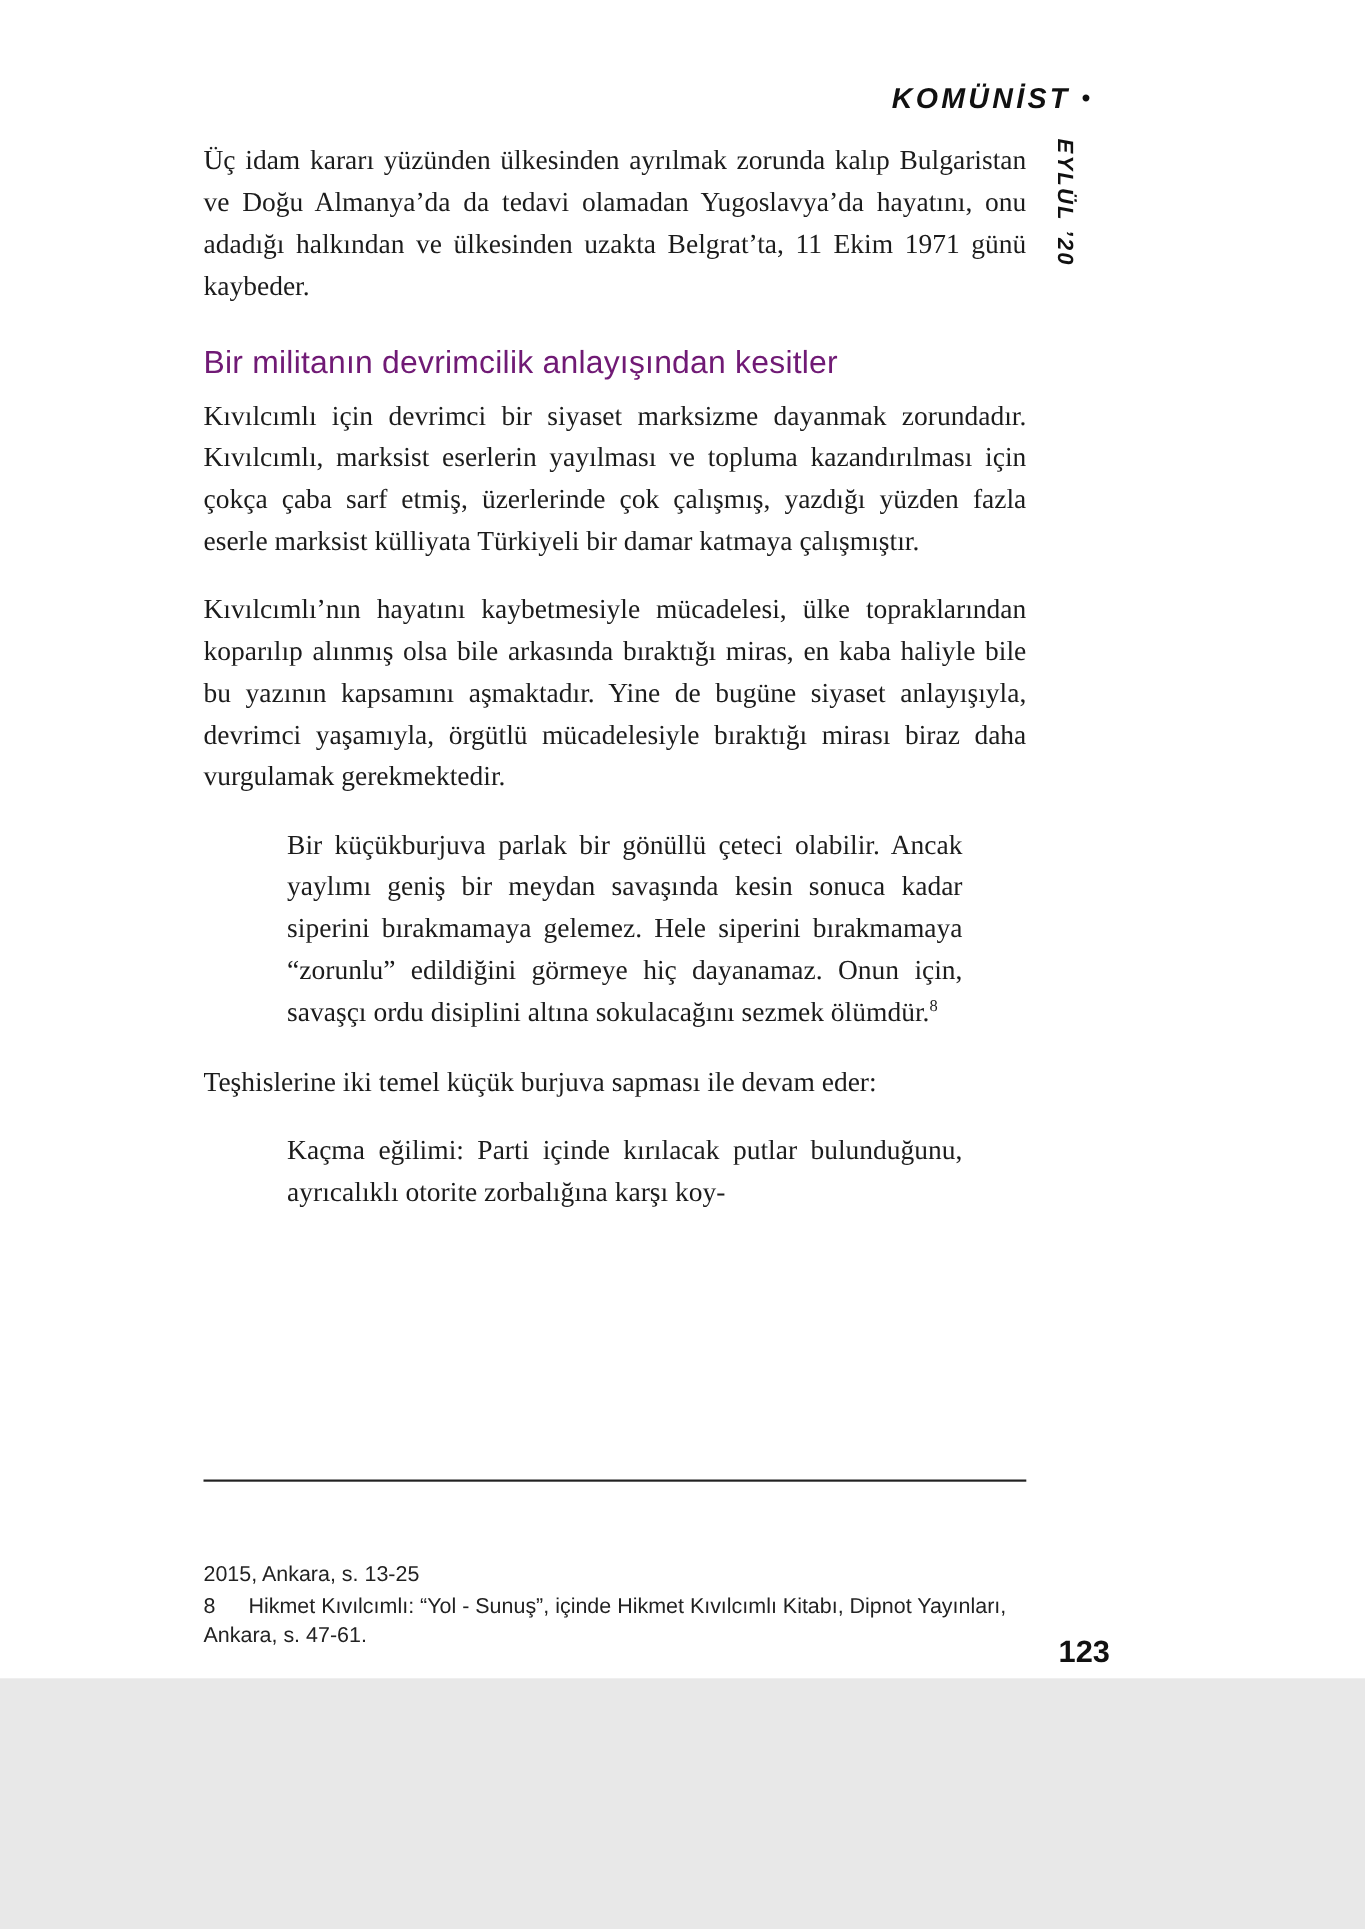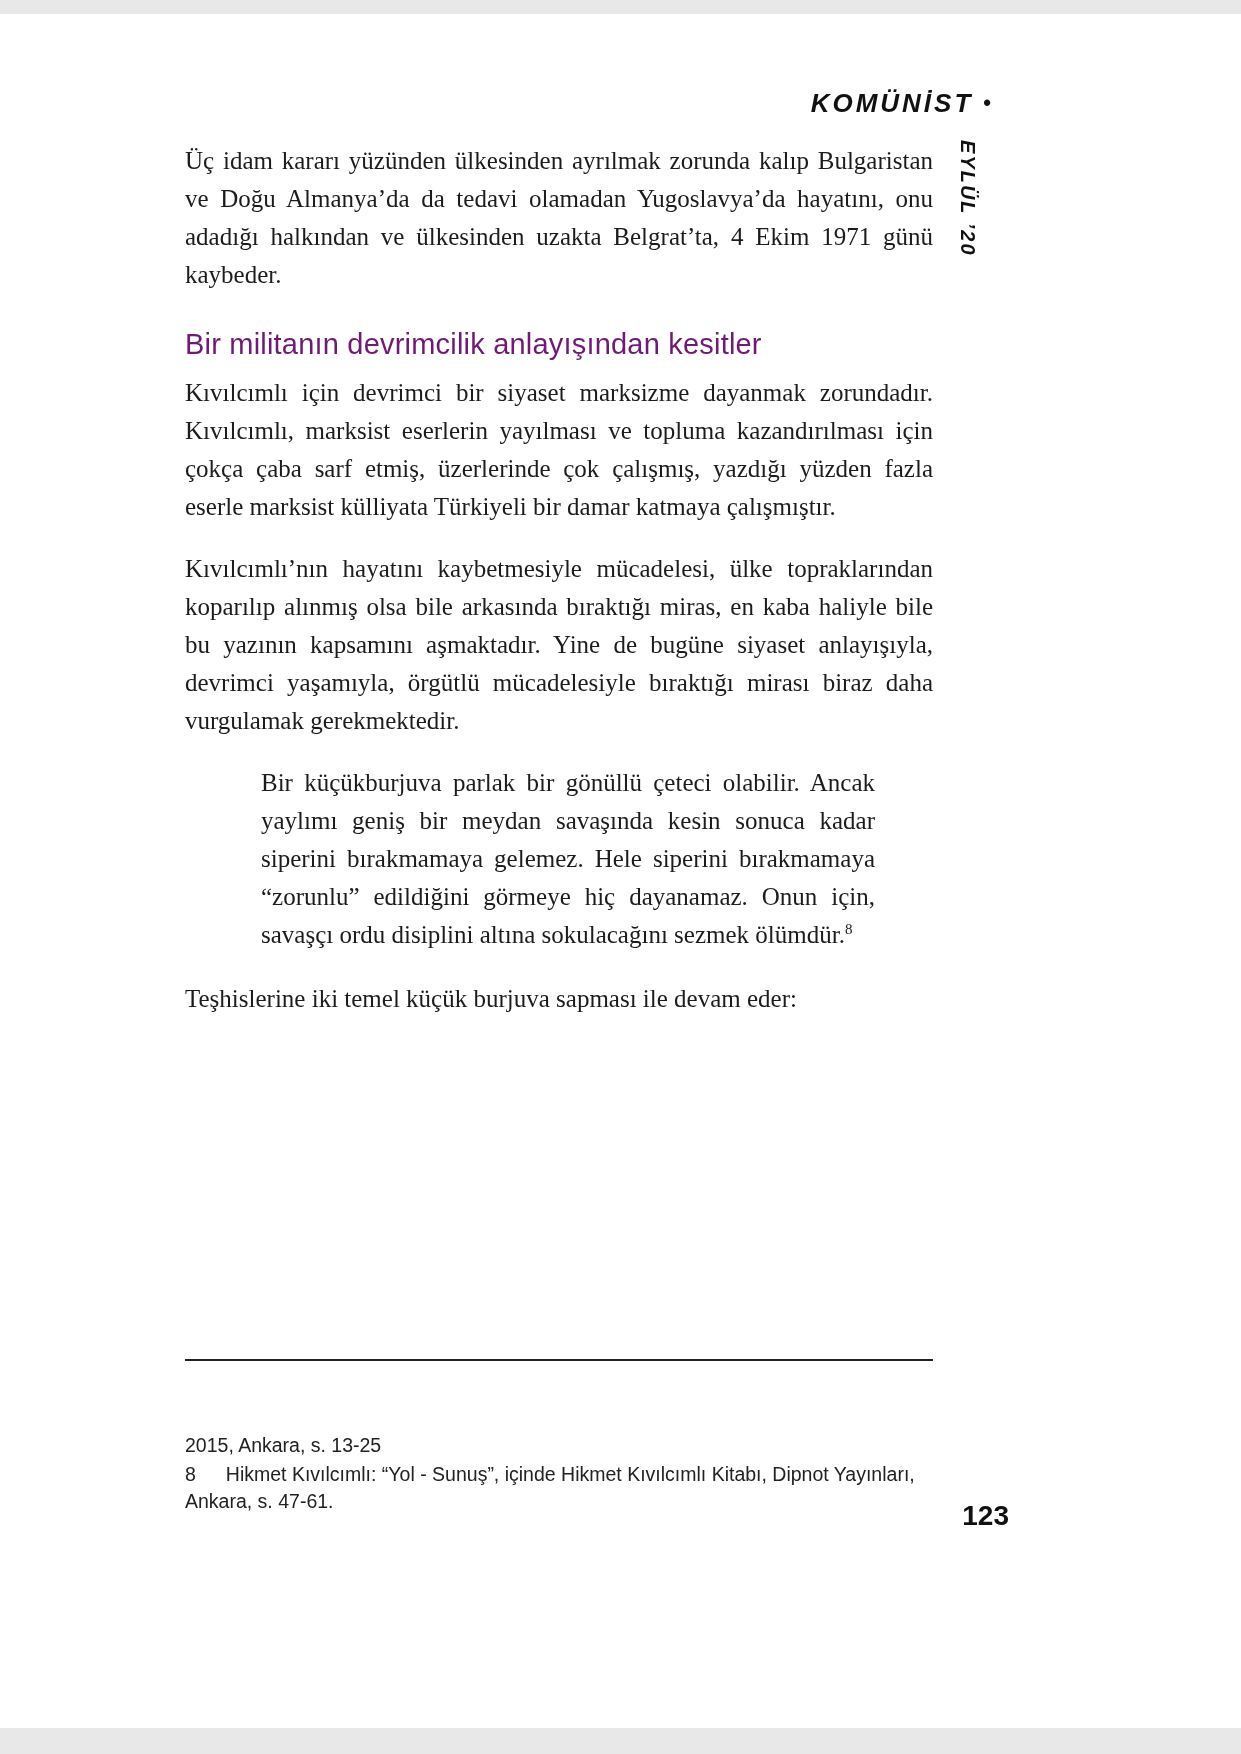--- a/index.html
+++ b/index.html
@@ -3,22 +3,22 @@
 <meta charset="utf-8">
 <style>
   html, body {
     margin: 0;
     padding: 0;
     background: #e8e8e8;
   }
   .page {
     position: relative;
     width: 1241px;
-    height: 1714px;
-    margin: 14px auto;
+    height: 1526px;
+    margin: 0 auto;
     background: #ffffff;
     font-family: "Liberation Serif", serif;
     color: #1c1c1c;
     overflow: hidden;
   }
   .magazine-header {
     position: absolute;
     top: 74px;
     right: 250px;
     font-family: "Liberation Sans", sans-serif;
@@ -119,33 +119,34 @@
 
 <div class="page">
 
   <div class="magazine-header">
     <span>KOMÜNİST</span><span class="bullet">•</span>
   </div>
 
   <div class="issue-vertical">EYLÜL ’20</div>
 
   <div class="content">
-    <p>Üç idam kararı yüzünden ülkesinden ayrılmak zorunda kalıp Bulgaristan ve Doğu Almanya’da da tedavi olamadan Yugoslavya’da hayatını, onu adadığı halkından ve ülkesinden uzakta Belgrat’ta, 4 Ekim 1971 günü kaybeder.</p>
+    <p>Üç idam kararı yüzünden ülkesinden ayrılmak zorunda kalıp Bulgaristan ve Doğu Almanya’da da tedavi olamadan Yugoslavya’da hayatını, onu adadığı halkından ve ülkesinden uzakta Belgrat’ta, 11 Ekim 1971 günü kaybeder.</p>
 
     <h2 class="section-heading">Bir militanın devrimcilik anlayışından kesitler</h2>
 
     <p>Kıvılcımlı için devrimci bir siyaset marksizme dayanmak zorundadır. Kıvılcımlı, marksist eserlerin yayılması ve topluma kazandırılması için çokça çaba sarf etmiş, üzerlerinde çok çalışmış, yazdığı yüzden fazla eserle marksist külliyata Türkiyeli bir damar katmaya çalışmıştır.</p>
 
     <p>Kıvılcımlı’nın hayatını kaybetmesiyle mücadelesi, ülke topraklarından koparılıp alınmış olsa bile arkasında bıraktığı miras, en kaba haliyle bile bu yazının kapsamını aşmaktadır. Yine de bugüne siyaset anlayışıyla, devrimci yaşamıyla, örgütlü mücadelesiyle bıraktığı mirası biraz daha vurgulamak gerekmektedir.</p>
 
 
     <blockquote><span>Bir küçükburjuva parlak bir gönüllü çeteci olabilir. Ancak yaylımı geniş bir meydan savaşında kesin sonuca kadar siperini bırakmamaya gelemez. Hele siperini bırakmamaya “zorunlu” edildiğini görmeye hiç dayanamaz. Onun için, savaşçı ordu disiplini altına sokulacağını sezmek ölümdür.</span><sup>8</sup></blockquote>
 
     <p>Teşhislerine iki temel küçük burjuva sapması ile devam eder:</p>
 
+    <blockquote><span>Kaçma eğilimi: Parti içinde kırılacak putlar bulunduğunu, ayrıcalıklı otorite zorbalığına karşı koy-</span></blockquote>
   </div>
 
   <div class="footnote-rule"></div>
 
   <div class="footnotes">
     <p>2015, Ankara, s. 13-25</p>
     <p><span class="footnote-marker">8</span><span>Hikmet Kıvılcımlı: “Yol - Sunuş”, içinde Hikmet Kıvılcımlı Kitabı, Dipnot Yayınları, Ankara, s. 47-61.</span></p>
   </div>
 
   <div class="page-number">123</div>

